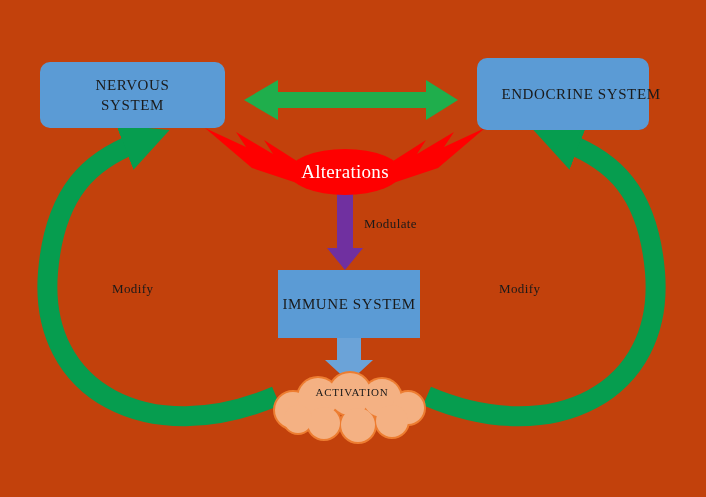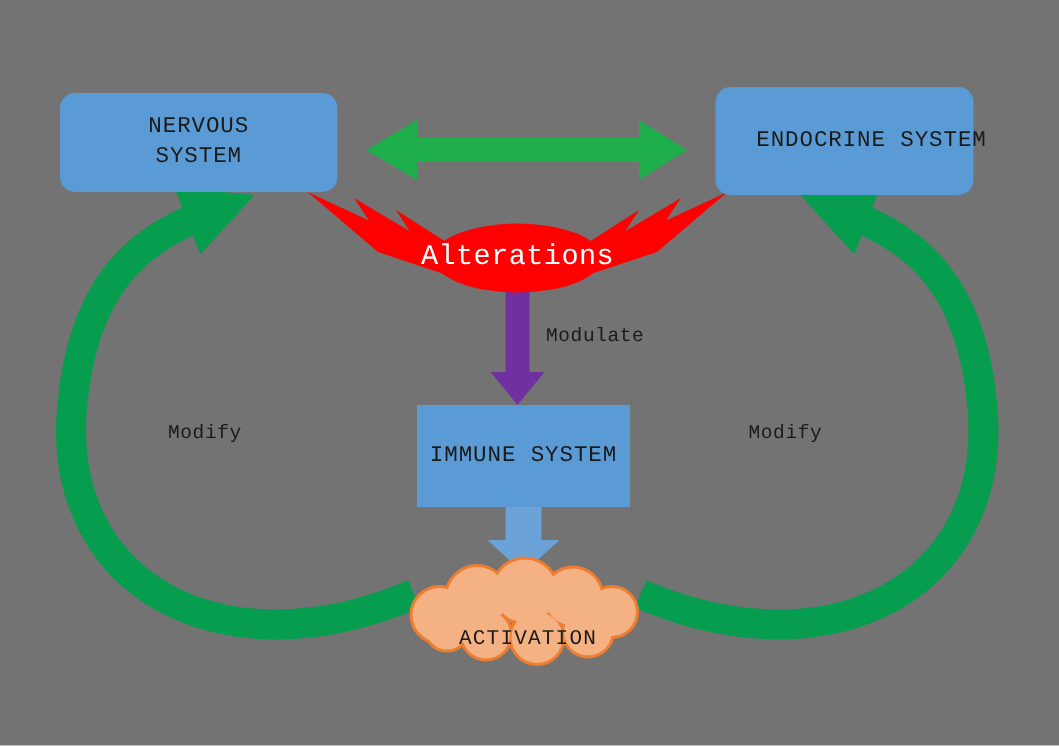--- a/index.html
+++ b/index.html
@@ -1,41 +1,41 @@
 <!DOCTYPE html>
 <html><head>
 <meta charset="utf-8">
 <style>
   html,body{margin:0;padding:0;background:#fff;}
   .canvas{
     position:relative;
     width:706px;height:497px;
-    background:#737373;
+    background:#c2410c;
     overflow:hidden;
-    font-family:Liberation Mono, monospace;
+    font-family:Liberation Serif, serif;
     color:#1a1a1a;
   }
   .layer{position:absolute;left:0;top:0;width:706px;height:497px;}
   .label{
     position:absolute;
     display:flex;align-items:center;justify-content:center;
     text-align:center;
     letter-spacing:0.6px;
     line-height:1.35;
   }
   .node-label{font-size:15px;}
   .nervous-label{left:40px;top:62px;width:185px;height:66px;padding:0 28px;box-sizing:border-box;}
   .endocrine-label{left:477px;top:58px;width:208px;height:72px;padding:0 14px;box-sizing:border-box;}
   .immune-label{left:278px;top:270px;width:142px;height:68px;padding:0 0;box-sizing:border-box;}
   .alterations-label{left:289px;top:161px;width:112px;height:22px;font-size:19px;color:#ffffff;letter-spacing:0.3px;}
   .edge-label{position:absolute;font-size:13px;letter-spacing:0.4px;}
   .modulate-label{left:364px;top:216px;}
   .modify-left-label{left:112px;top:281px;}
   .modify-right-label{left:499px;top:281px;}
-  .activation-label{left:282px;top:416px;width:140px;height:20px;font-size:14px;letter-spacing:0.8px;}
+  .activation-label{left:282px;top:382px;width:140px;height:20px;font-size:11px;letter-spacing:0.8px;}
 </style>
 </head>
 <body>
 
 <div class="canvas">
 
   <svg class="layer" viewBox="0 0 706 497">
     <defs>
       <marker id="ah" viewBox="0 0 4 4" refX="1" refY="2" markerWidth="2.4" markerHeight="2.4" orient="auto" markerUnits="strokeWidth">
         <path d="M0,0 L4,2 L0,4 Z" fill="#069d4f"></path>

